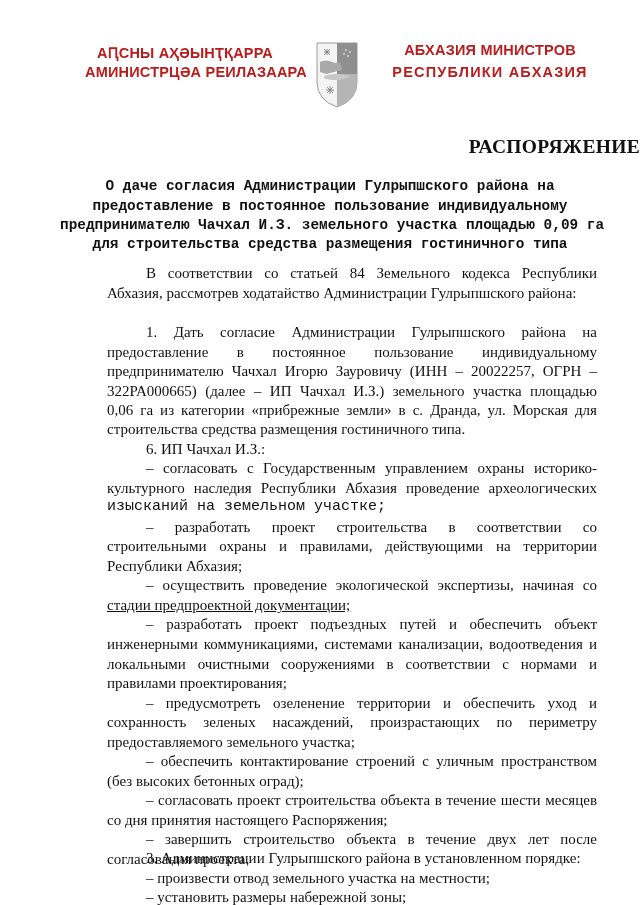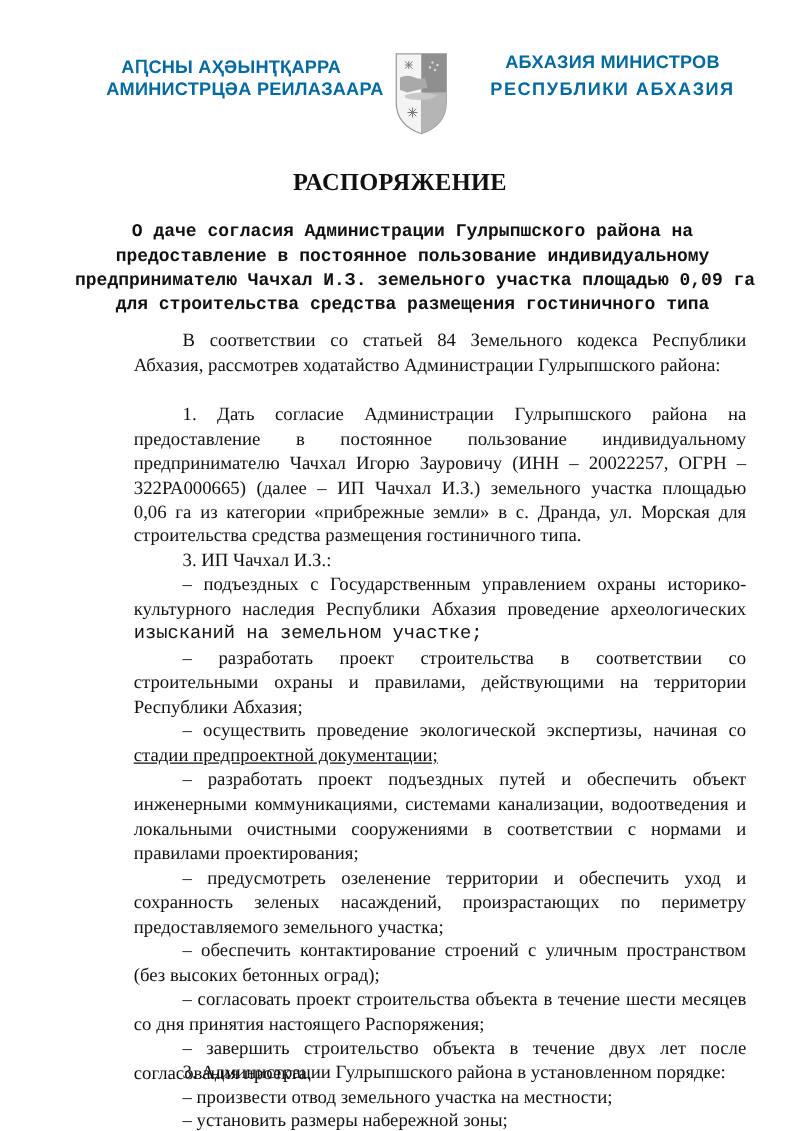--- a/index.html
+++ b/index.html
@@ -1,21 +1,21 @@
 <!DOCTYPE html>
 <html><head>
 <meta charset="utf-8">
 <style>
   html, body { margin: 0; padding: 0; background: #ffffff; }
   body { width: 640px; height: 905px; position: relative; overflow: hidden; color: #111; }
-  .hdr { position: absolute; font-family: "Liberation Sans", sans-serif; font-weight: bold; font-size: 14.5px; color: #0369a1; letter-spacing: 0.2px; white-space: nowrap; }
+  .hdr { position: absolute; font-family: "Liberation Sans", sans-serif; font-weight: bold; font-size: 14.5px; color: #b91c1c; letter-spacing: 0.2px; white-space: nowrap; }
   .hdr-l { left: 85px; width: 200px; text-align: center; }
   .hdr-r { left: 385px; width: 210px; text-align: center; }
   .emblem { position: absolute; left: 316px; top: 42px; width: 42px; height: 66px; }
-  .title { position: absolute; left: 0; width: 640px; top: 136px; text-align: center; font-family: "Liberation Serif", serif; font-weight: bold; font-size: 19.5px; letter-spacing: 0.3px; }
+  .title { position: absolute; left: 0; width: 640px; top: 136px; text-align: right; font-family: "Liberation Serif", serif; font-weight: bold; font-size: 19.5px; letter-spacing: 0.3px; }
   .subj { position: absolute; left: 60px; width: 540px; text-align: center; font-family: Liberation Mono, monospace; font-weight: bold; font-size: 14.4px; line-height: 20px; white-space: nowrap; }
   .ln { position: absolute; left: 107px; width: 490px; font-family: "Liberation Serif", serif; font-size: 15px; line-height: 20px; white-space: nowrap; text-align: justify; text-align-last: justify; }
   .ln.ind { left: 146px; width: 451px; }
   .ln.last { text-align-last: left; }
   .ln.indlast { left: 146px; width: 451px; text-align-last: left; }
 </style>
 </head>
 <body>
 
 <div class="hdr hdr-l" style="top:42px">АԤСНЫ АҲӘЫНҬҚАРРА</div>
@@ -60,23 +60,23 @@
 <div class="ln ind" style="top:263px">В соответствии со статьей 84 Земельного кодекса Республики</div>
 <div class="ln last" style="top:283px">Абхазия,  рассмотрев ходатайство Администрации Гулрыпшского района:</div>
 
 <div class="ln ind" style="top:322px">1. Дать согласие Администрации Гулрыпшского района на</div>
 <div class="ln" style="top:342px">предоставление в постоянное пользование индивидуальному</div>
 <div class="ln" style="top:361px">предпринимателю Чачхал Игорю Зауровичу (ИНН – 20022257, ОГРН –</div>
 <div class="ln" style="top:381px"> 322РА000665) (далее – ИП Чачхал И.З.) земельного участка площадью</div>
 <div class="ln" style="top:400px">0,06 га из категории «прибрежные земли» в с. Дранда, ул. Морская для</div>
 <div class="ln last" style="top:419px">строительства средства размещения гостиничного типа.</div>
 
-<div class="ln indlast" style="top:439px">3. ИП Чачхал И.З.:</div>
+<div class="ln indlast" style="top:439px">6. ИП Чачхал И.З.:</div>
 <div id="item2-lines">
-    <div class="ln ind" style="top: 458px;">– подъездных с Государственным управлением охраны историко-</div>
+    <div class="ln ind" style="top: 458px;">– согласовать с Государственным управлением охраны историко-</div>
     <div class="ln" style="top: 478px;">культурного наследия Республики Абхазия проведение археологических</div>
     <div class="ln last" style="top: 497px; font-family: Liberation Mono, monospace;">изысканий на земельном участке;</div>
     <div class="ln ind" style="top: 517px;">– разработать проект строительства в соответствии со</div>
     <div class="ln" style="top: 536px;">строительными охраны и правилами, действующими на территории</div>
     <div class="ln last" style="top: 556px;">Республики Абхазия;</div>
     <div class="ln ind" style="top: 575px;">– осуществить проведение экологической экспертизы, начиная со</div>
     <div class="ln last" style="top: 595px; text-decoration: underline;">стадии предпроектной документации;</div>
     <div class="ln ind" style="top: 614px;">– разработать проект подъездных путей и обеспечить объект</div>
     <div class="ln" style="top: 634px;">инженерными коммуникациями, системами канализации, водоотведения и</div>
     <div class="ln" style="top: 654px;">локальными очистными сооружениями в соответствии с нормами и</div>

